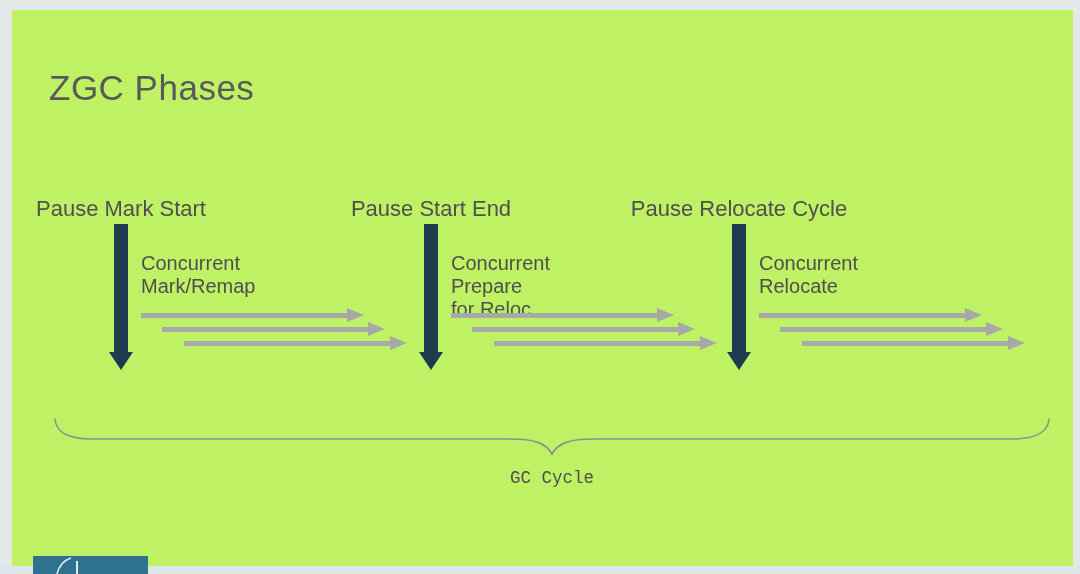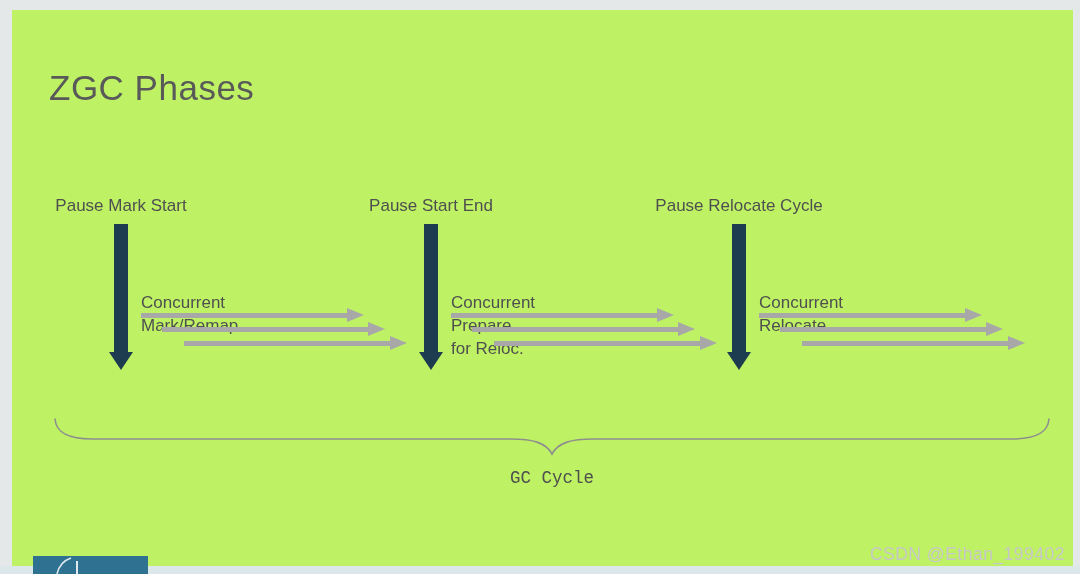--- a/index.html
+++ b/index.html
@@ -16,36 +16,35 @@
     background:#bef264;
   }
   .page-title{
     position:absolute;left:37px;top:58px;
     font-size:35px;color:#595959;letter-spacing:.5px;
     white-space:nowrap;
   }
   .phase-group{position:absolute;top:186px;width:0;height:200px;}
   .pause-label{
     position:absolute;left:0;top:0;transform:translateX(-50%);
-    font-size:17px;color:#4f4f4f;white-space:nowrap;
+    font-size:22px;color:#4f4f4f;white-space:nowrap;
   }
   .v-arrow{
     position:absolute;left:-7px;top:28px;width:14px;height:128px;
     background:#1e3c4f;
   }
   .v-arrow::after{
     content:'';position:absolute;left:-5px;top:128px;width:0;height:0;
     border-left:12px solid transparent;border-right:12px solid transparent;
     border-top:18px solid #1e3c4f;
   }
   .concurrent-label{
     position:absolute;left:20px;top:56px;
-    font-size:17px;line-height:23px;color:#4f4f4f;
+    font-size:20px;line-height:23px;color:#4f4f4f;
     white-space:pre-line;
-    margin-top:39px;
   }
   .h-arrow{
     position:absolute;width:206px;height:5px;background:#a8a8a8;
   }
   .h-arrow::after{
     content:'';position:absolute;left:100%;top:-5px;width:0;height:0;
     border-top:7px solid transparent;border-bottom:7px solid transparent;
     border-left:17px solid #a8a8a8;
   }
   .h-arrow.r1{left:20px;top:117px;}
@@ -125,14 +124,13 @@
 
   <div class="bottom-strip"></div>
 
   <div class="logo-box">
     <svg width="115" height="18" viewBox="0 0 115 18" xmlns="http://www.w3.org/2000/svg">
       <path d="M 24 18 C 26 9 32 4 38 2" fill="none" stroke="#ffffff" stroke-width="1.6" opacity="0.85"></path>
       <path d="M 44 5 L 44 18" fill="none" stroke="#ffffff" stroke-width="2" opacity="0.85"></path>
     </svg>
   </div>
 
-  <div class="watermark">CSDN @Ethan_199402</div>
 </div>
 
 </body></html>

